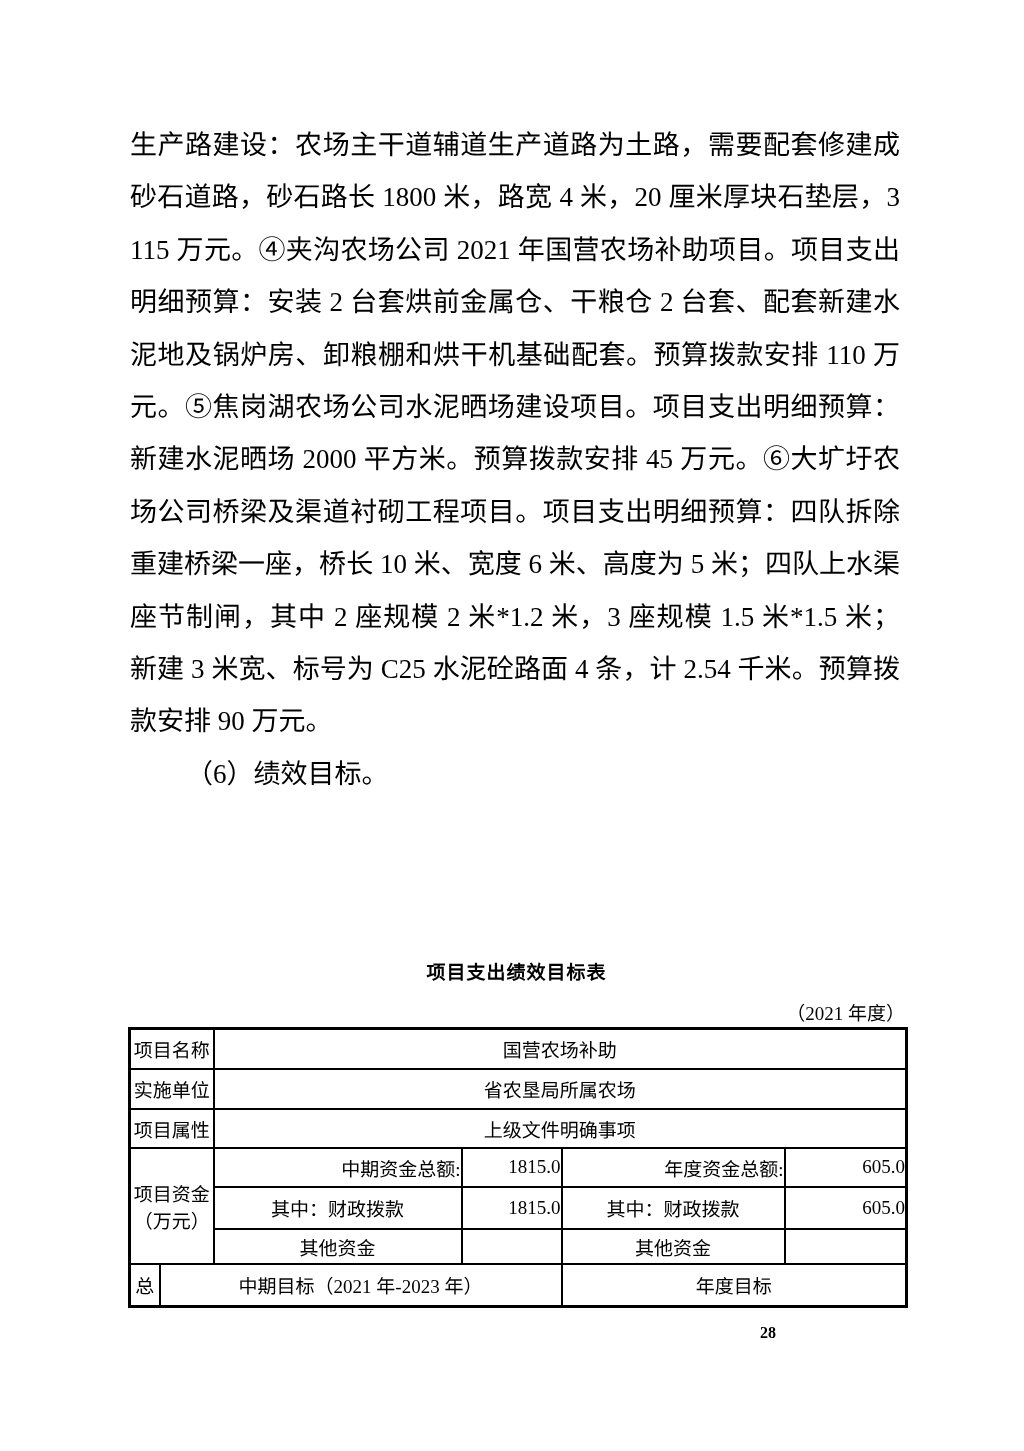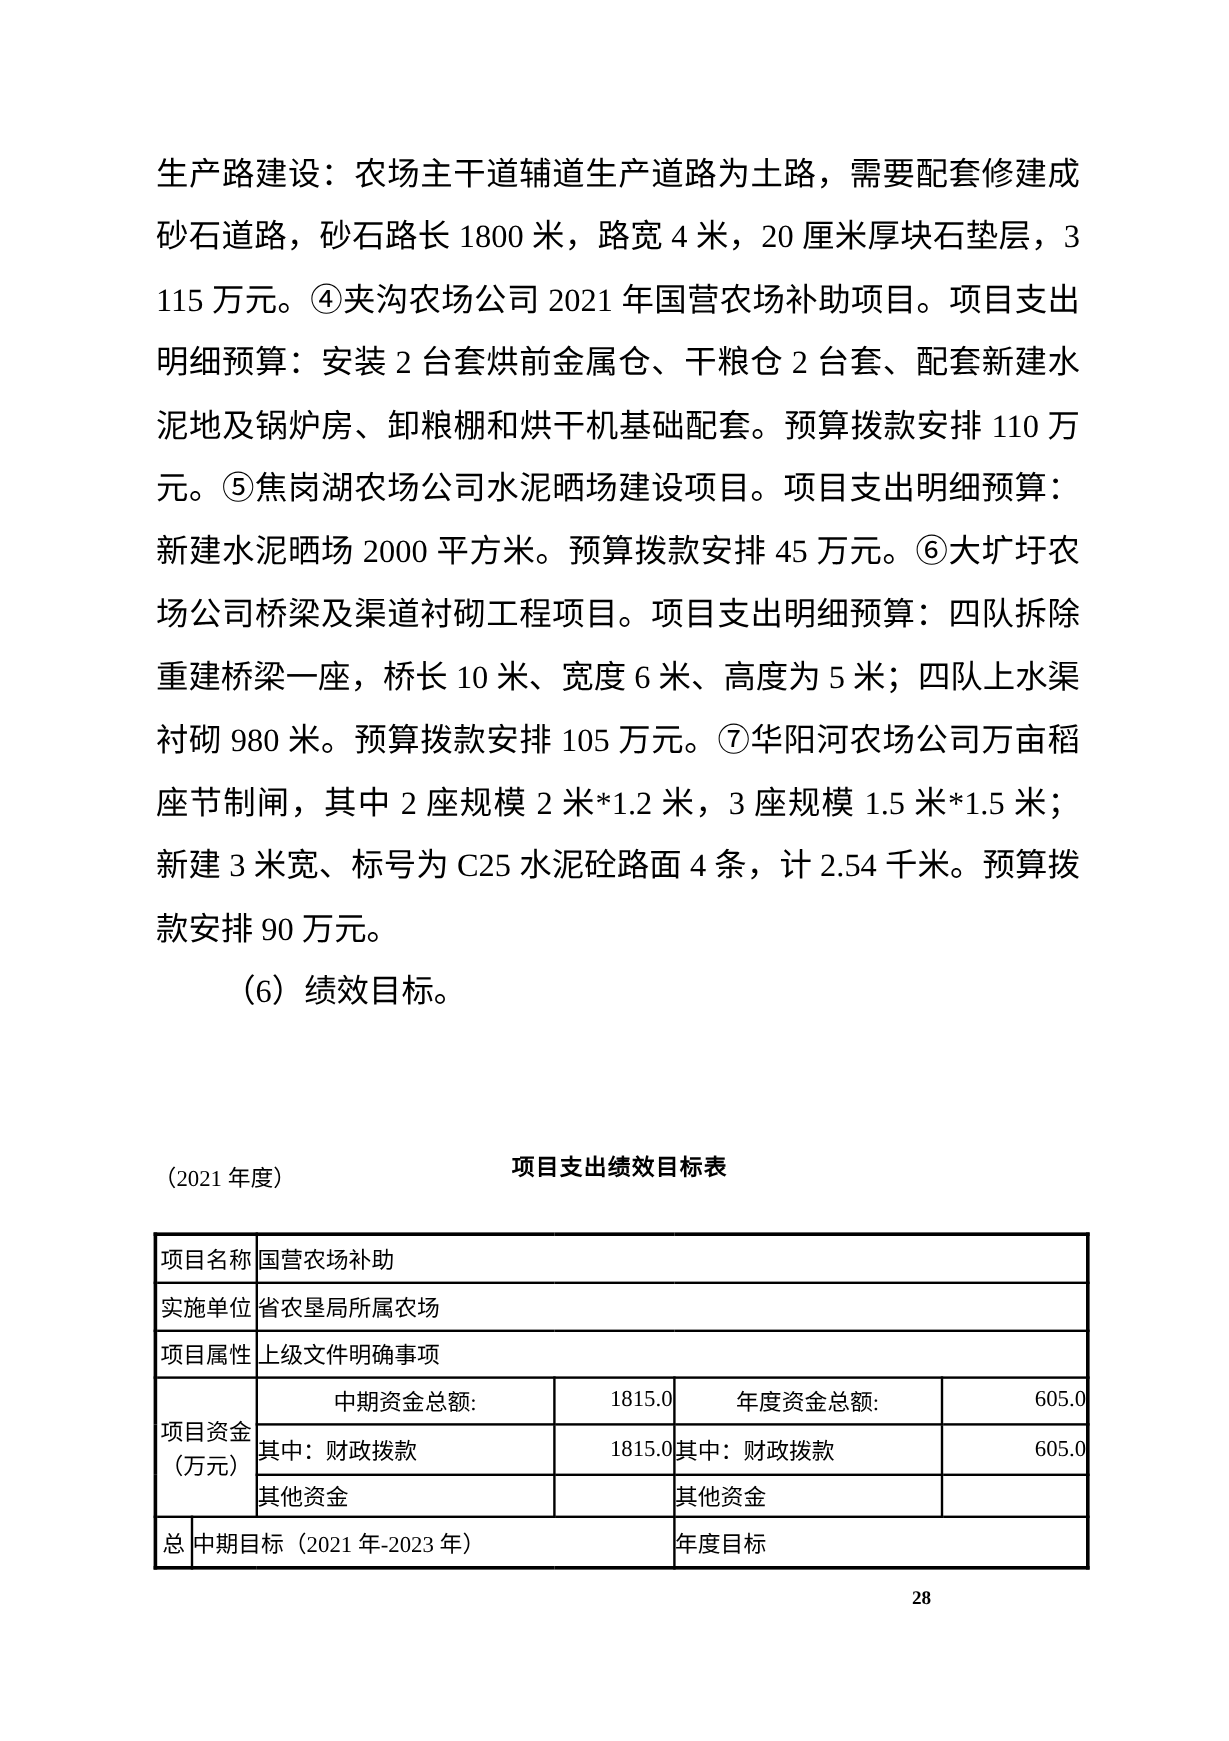--- a/index.html
+++ b/index.html
@@ -44,23 +44,23 @@
     top: 957px;
     width: 777px;
     text-align: center;
     font-size: 19px;
     font-weight: bold;
     letter-spacing: 1px;
   }
   .table-subtitle {
     position: absolute;
     left: 128px;
-    top: 966px;
+    top: 998px;
     width: 777px;
-    text-align: left;
+    text-align: right;
     font-size: 19px;
   }
   table.goal-table {
     position: absolute;
     left: 128px;
     top: 1027px;
     width: 777px;
     border-collapse: collapse;
     table-layout: fixed;
     border: 3px solid #000;
@@ -69,24 +69,24 @@
   table.goal-table td {
     border: 2px solid #000;
     padding: 0;
     overflow: hidden;
     vertical-align: middle;
   }
   td.hdr {
     text-align: center;
   }
   td.center {
-    text-align: left;
+    text-align: center;
   }
   td.lbl-left {
-    text-align: center;
+    text-align: right;
     padding-left: 3px;
     margin-left: 20px;
   }
   td.num {
     text-align: right;
     padding-right: 7px;
   }
   .page-number {
     position: absolute;
     left: 760px;
@@ -103,21 +103,20 @@
   <div class="body-text">
     <div class="body-line">生产路建设：农场主干道辅道生产道路为土路，需要配套修建成</div>
     <div class="body-line">砂石道路，砂石路长 1800 米，路宽 4 米，20 厘米厚块石垫层，3</div>
     <div class="body-line">115 万元。④夹沟农场公司 2021 年国营农场补助项目。项目支出</div>
     <div class="body-line">明细预算：安装 2 台套烘前金属仓、干粮仓 2 台套、配套新建水</div>
     <div class="body-line">泥地及锅炉房、卸粮棚和烘干机基础配套。预算拨款安排 110 万</div>
     <div class="body-line">元。⑤焦岗湖农场公司水泥晒场建设项目。项目支出明细预算：</div>
     <div class="body-line">新建水泥晒场 2000 平方米。预算拨款安排 45 万元。⑥大圹圩农</div>
     <div class="body-line">场公司桥梁及渠道衬砌工程项目。项目支出明细预算：四队拆除</div>
     <div class="body-line">重建桥梁一座，桥长 10 米、宽度 6 米、高度为 5 米；四队上水渠</div>
-    <div class="body-line">衬砌 980 米。预算拨款安排 105 万元。⑦华阳河农场公司万亩稻</div>
     <div class="body-line">座节制闸，其中 2 座规模 2 米*1.2 米，3 座规模 1.5 米*1.5 米；</div>
     <div class="body-line">新建 3 米宽、标号为 C25 水泥砼路面 4 条，计 2.54 千米。预算拨</div>
     <div class="body-line plain">款安排 90 万元。</div>
     <div class="body-line plain indent">（6）绩效目标。</div>
   </div>
 
   <div class="table-title">项目支出绩效目标表</div>
   <div class="table-subtitle">（2021 年度）</div>
 
   <table class="goal-table">

